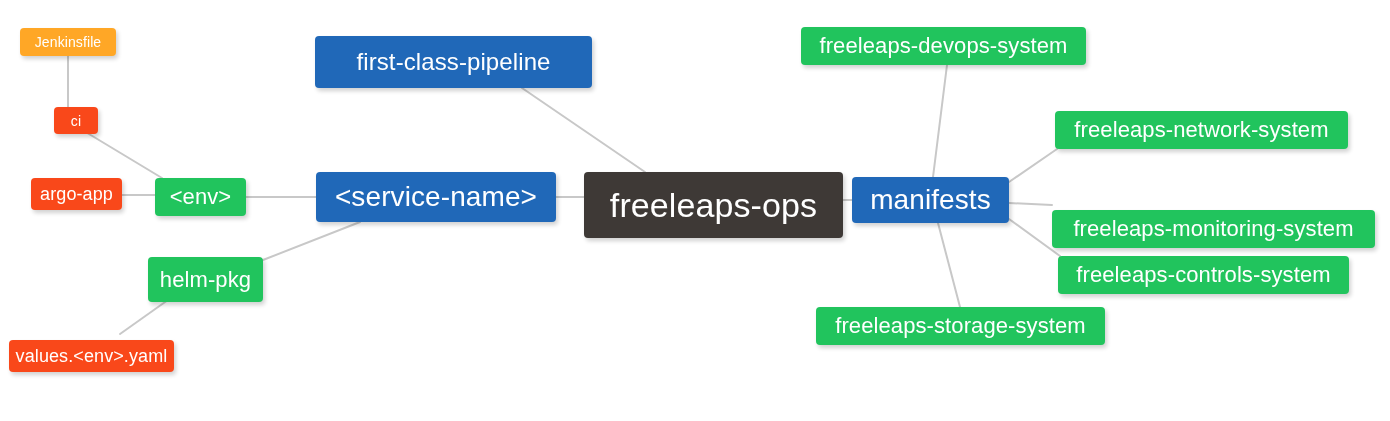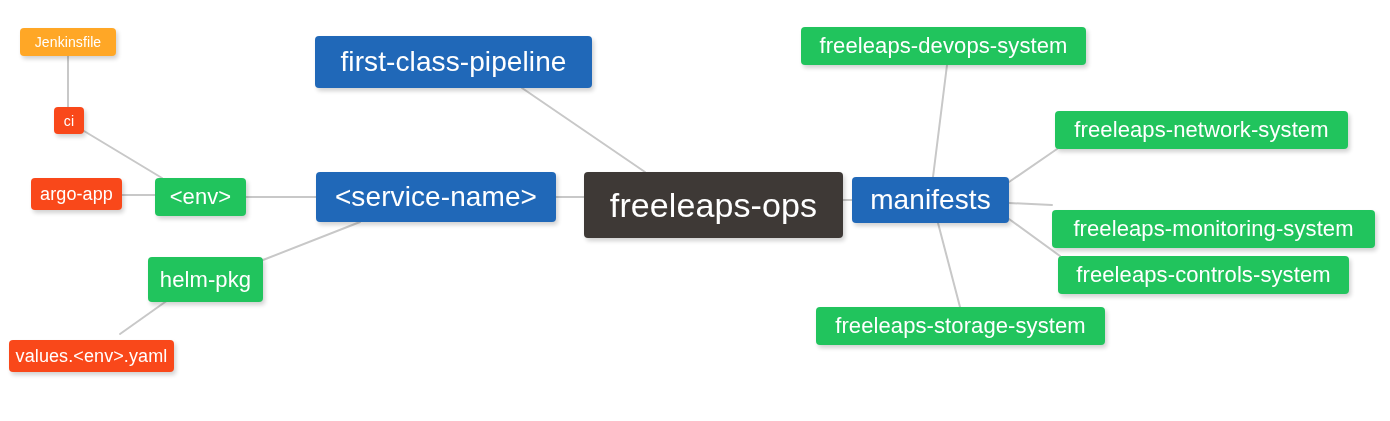--- a/index.html
+++ b/index.html
@@ -73,30 +73,30 @@
   <div id="node-layer">
       <div class="node n-root" style="left: 584px; top: 172px; width: 259px; height: 66px; background: rgb(62, 57, 54); color: rgb(255, 255, 255); font-size: 34px;">
         <span class="node-label">freeleaps-ops</span>
       </div>
       <div class="node n-level1" style="left: 316px; top: 172px; width: 240px; height: 50px; background: rgb(32, 104, 184); color: rgb(255, 255, 255); font-size: 28px;">
         <span class="node-label">&lt;service-name&gt;</span>
       </div>
       <div class="node n-level1" style="left: 852px; top: 177px; width: 157px; height: 46px; background: rgb(32, 104, 184); color: rgb(255, 255, 255); font-size: 28px;">
         <span class="node-label">manifests</span>
       </div>
-      <div class="node n-level1" style="left: 315px; top: 36px; width: 277px; height: 52px; background: rgb(32, 104, 184); color: rgb(255, 255, 255); font-size: 28px; justify-content: center;">
+      <div class="node n-level1" style="left: 315px; top: 36px; width: 277px; height: 52px; background: rgb(32, 104, 184); color: rgb(255, 255, 255); font-size: 24px; justify-content: center;">
         <span class="node-label">first-class-pipeline</span>
       </div>
       <div class="node n-level2" style="left: 155px; top: 178px; width: 91px; height: 38px; background: rgb(33, 196, 93); color: rgb(255, 255, 255); font-size: 22px;">
         <span class="node-label">&lt;env&gt;</span>
       </div>
       <div class="node n-level2" style="left: 148px; top: 257px; width: 115px; height: 45px; background: rgb(33, 196, 93); color: rgb(255, 255, 255); font-size: 22px;">
         <span class="node-label">helm-pkg</span>
       </div>
-      <div class="node n-level4" style="left: 54px; top: 107px; width: 30px; height: 27px; background: rgb(249, 72, 26); color: rgb(255, 255, 255); font-size: 14px;">
+      <div class="node n-level4" style="left: 54px; top: 107px; width: 44px; height: 27px; background: rgb(249, 72, 26); color: rgb(255, 255, 255); font-size: 14px;">
         <span class="node-label">ci</span>
       </div>
       <div class="node n-level4" style="left: 20px; top: 28px; width: 96px; height: 28px; background: rgb(255, 167, 38); color: rgb(255, 255, 255); font-size: 14px;">
         <span class="node-label">Jenkinsfile</span>
       </div>
       <div class="node n-level3" style="left: 31px; top: 178px; width: 91px; height: 32px; background: rgb(249, 72, 26); color: rgb(255, 255, 255); font-size: 18px;">
         <span class="node-label">argo-app</span>
       </div>
       <div class="node n-level3" style="left: 9px; top: 334px; width: 165px; height: 32px; background: rgb(249, 72, 26); color: rgb(255, 255, 255); font-size: 18px; margin-top: 6px;">
         <span class="node-label">values.&lt;env&gt;.yaml</span>

